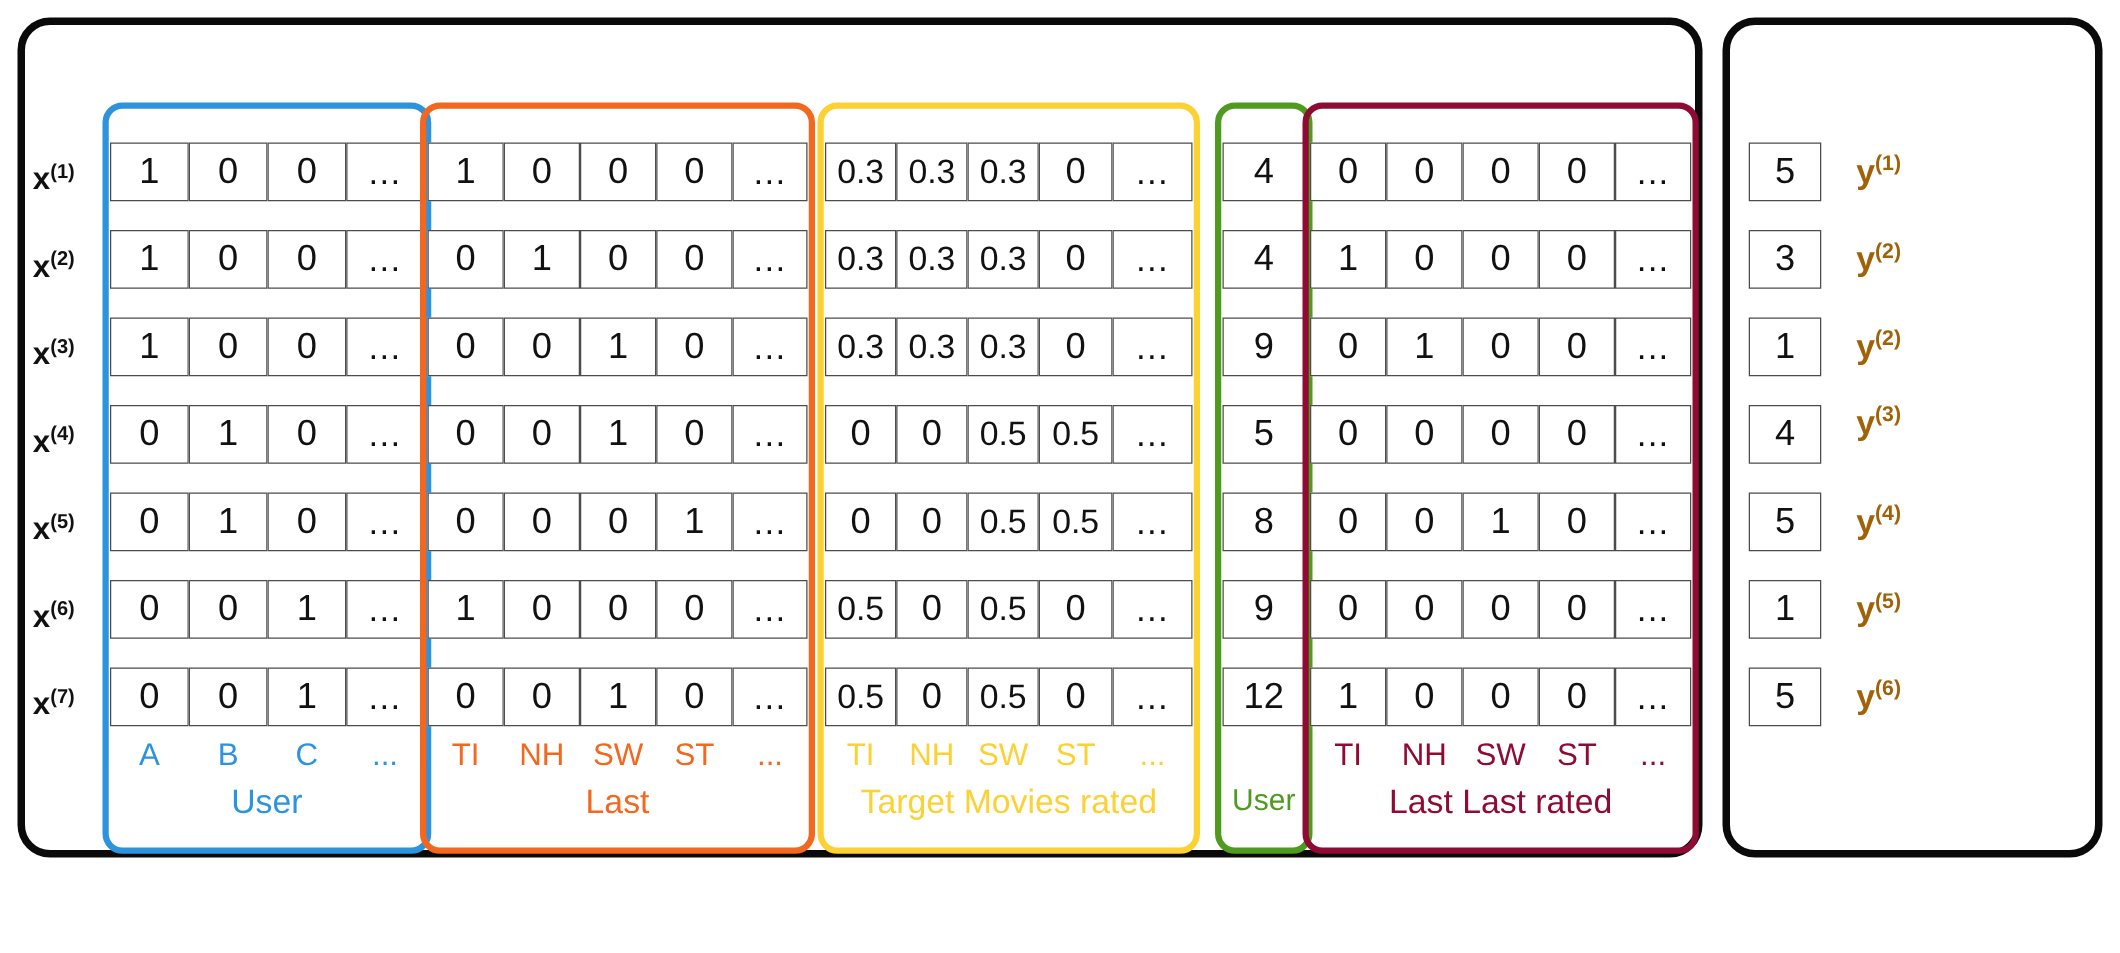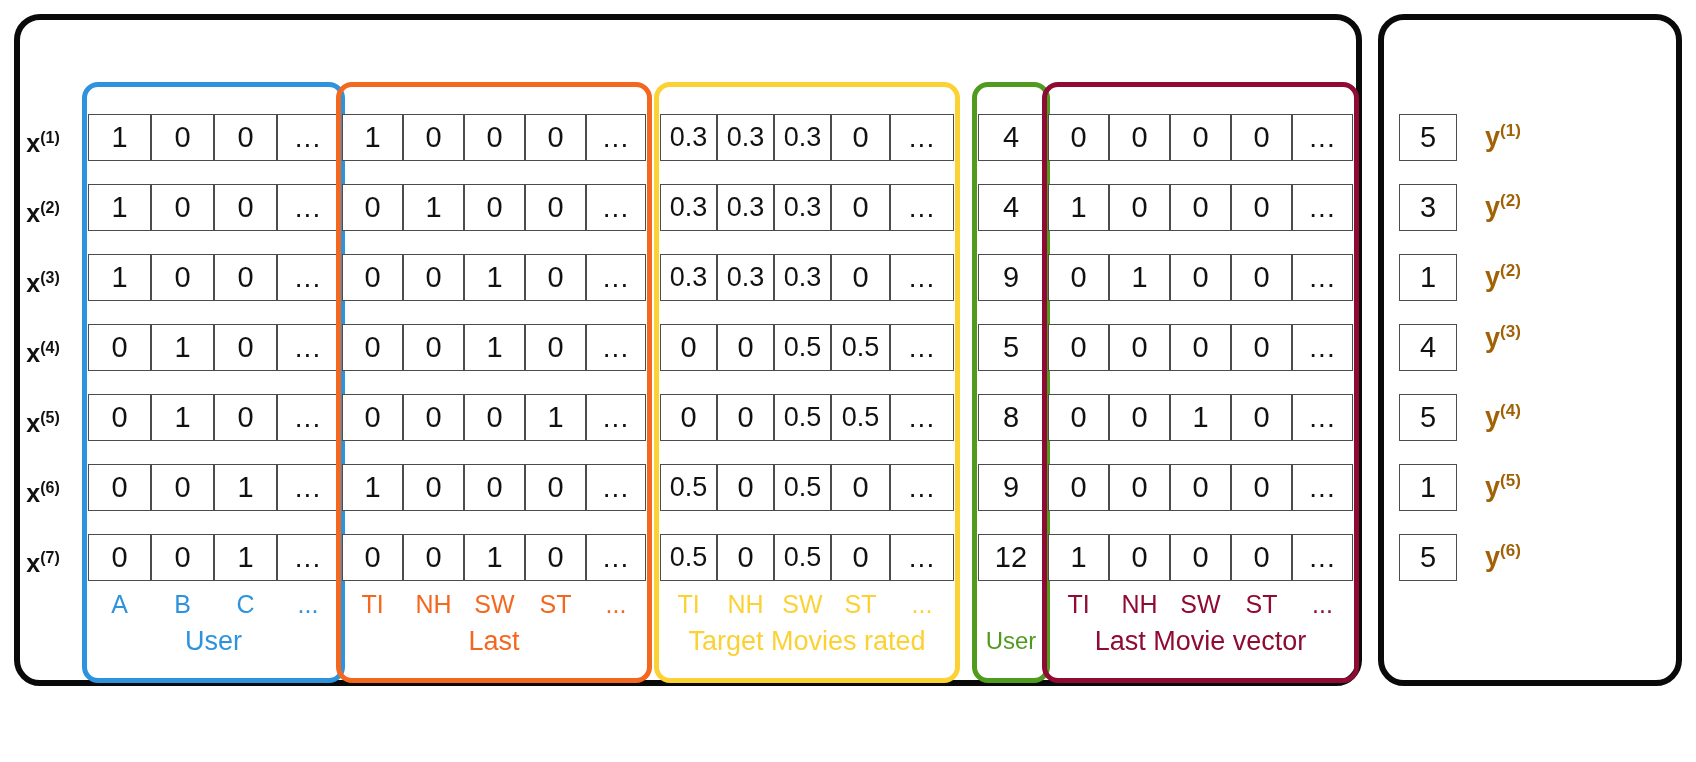--- a/index.html
+++ b/index.html
@@ -294,21 +294,21 @@
       <div class="cell" style="left: 1048px; top: 534px; width: 61px;">1</div>
       <div class="cell" style="left: 1109px; top: 534px; width: 61px;">0</div>
       <div class="cell" style="left: 1170px; top: 534px; width: 61px;">0</div>
       <div class="cell" style="left: 1231px; top: 534px; width: 61px;">0</div>
       <div class="cell dots" style="left: 1292px; top: 534px; width: 61px;">...</div>
       <div class="collabel" style="left: 1048px; top: 589px; width: 61px; color: rgb(143, 11, 51);">TI</div>
       <div class="collabel" style="left: 1109px; top: 589px; width: 61px; color: rgb(143, 11, 51);">NH</div>
       <div class="collabel" style="left: 1170px; top: 589px; width: 61px; color: rgb(143, 11, 51);">SW</div>
       <div class="collabel" style="left: 1231px; top: 589px; width: 61px; color: rgb(143, 11, 51);">ST</div>
       <div class="collabel" style="left: 1292px; top: 589px; width: 61px; color: rgb(143, 11, 51);">...</div>
-      <div class="groupcap" style="left: 1042px; top: 626px; width: 317px; color: rgb(143, 11, 51);">Last Movie vector</div>
+      <div class="groupcap" style="left: 1042px; top: 626px; width: 317px; color: rgb(143, 11, 51);">Last Last rated</div>
     </div>
   <div class="matrix" id="target-mount">
       <div class="ycell" style="left: 1399px; top: 114px;">5</div>
       <div class="ylabel" style="left: 1467px; top: 114px;">y<sup>(1)</sup></div>
       <div class="ycell" style="left: 1399px; top: 184px;">3</div>
       <div class="ylabel" style="left: 1467px; top: 184px;">y<sup>(2)</sup></div>
       <div class="ycell" style="left: 1399px; top: 254px;">1</div>
       <div class="ylabel" style="left: 1467px; top: 254px;">y<sup>(2)</sup></div>
       <div class="ycell" style="left: 1399px; top: 324px;">4</div>
       <div class="ylabel" style="left: 1467px; top: 315px;">y<sup>(3)</sup></div>

